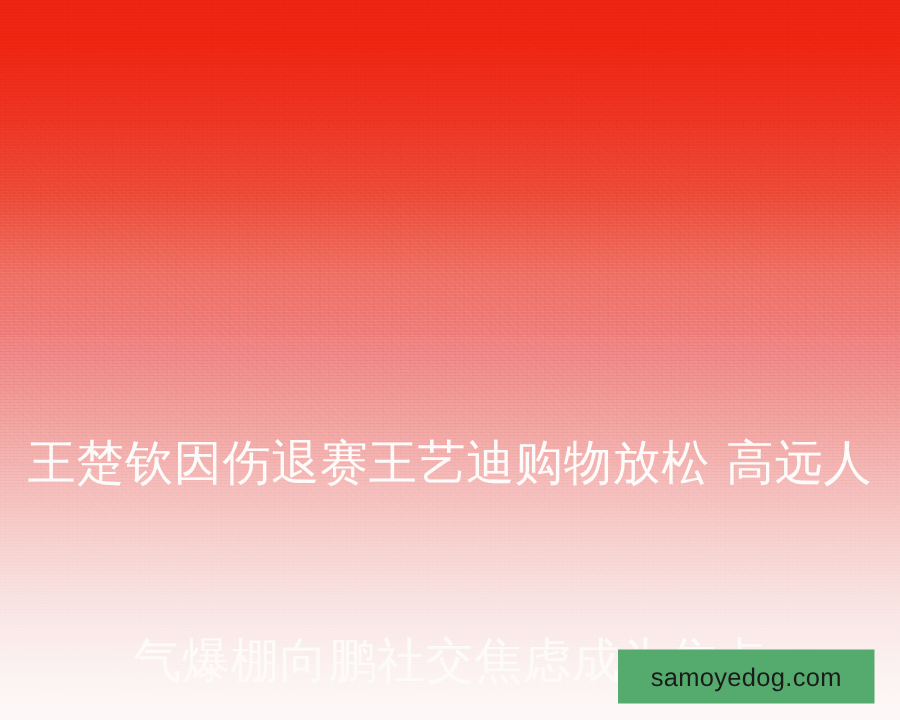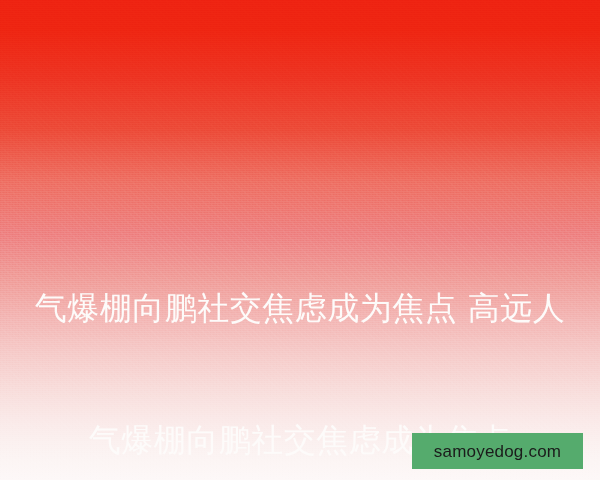--- a/index.html
+++ b/index.html
@@ -90,21 +90,21 @@
   }
 </style>
 </head>
 <body>
 
 <div id="poster">
 
   <div id="grain"></div>
 
   <div id="headline">
-    <span class="headline-line">气爆棚向鹏社交焦虑成为焦点 高远人</span>
+    <span class="headline-line">王楚钦因伤退赛王艺迪购物放松 高远人</span>
     <span class="headline-line">气爆棚向鹏社交焦虑成为焦点</span>
   </div>
 
   <div id="watermark">
     <span id="watermark-label">samoyedog.com</span>
   </div>
 
 </div>
 
 </body></html>

